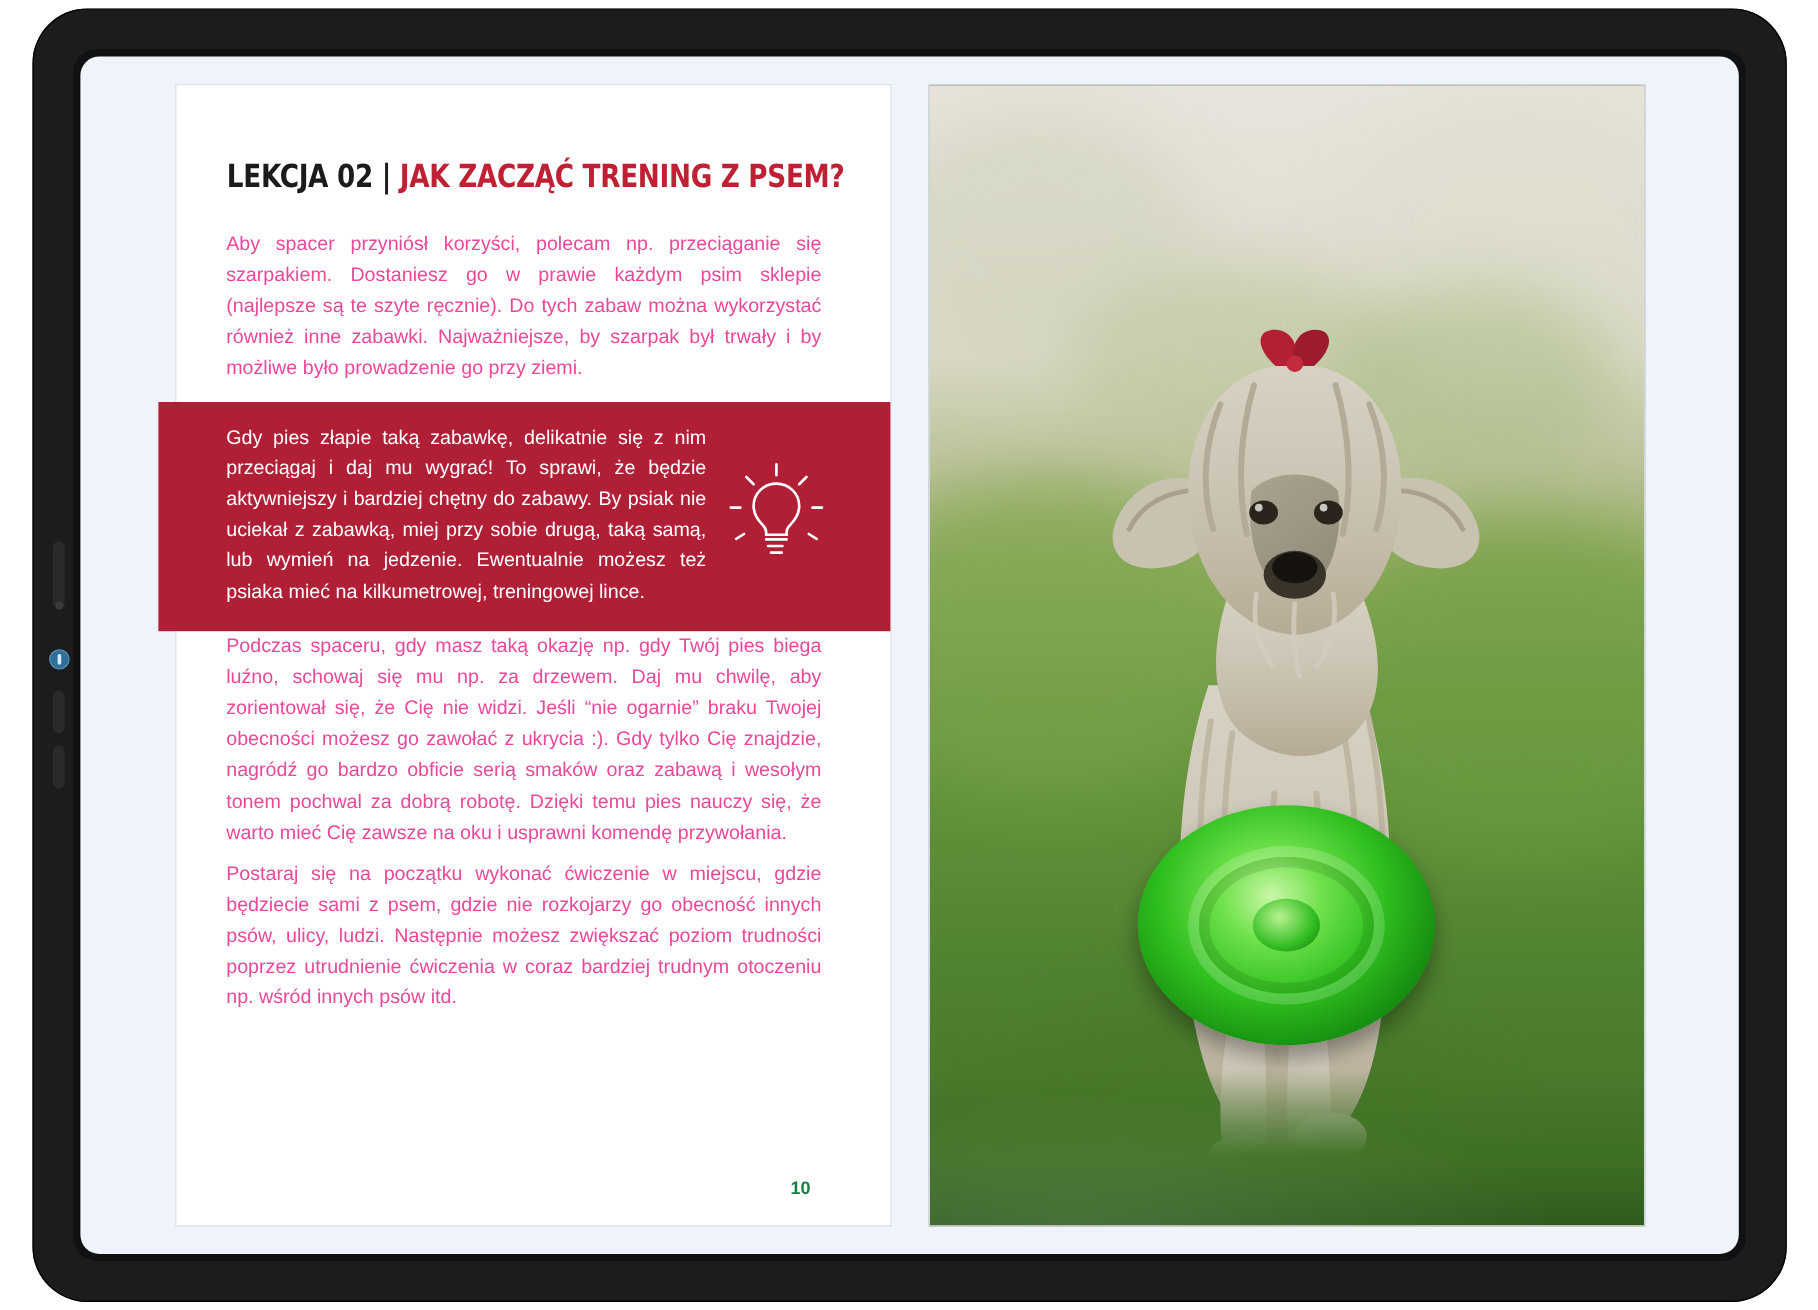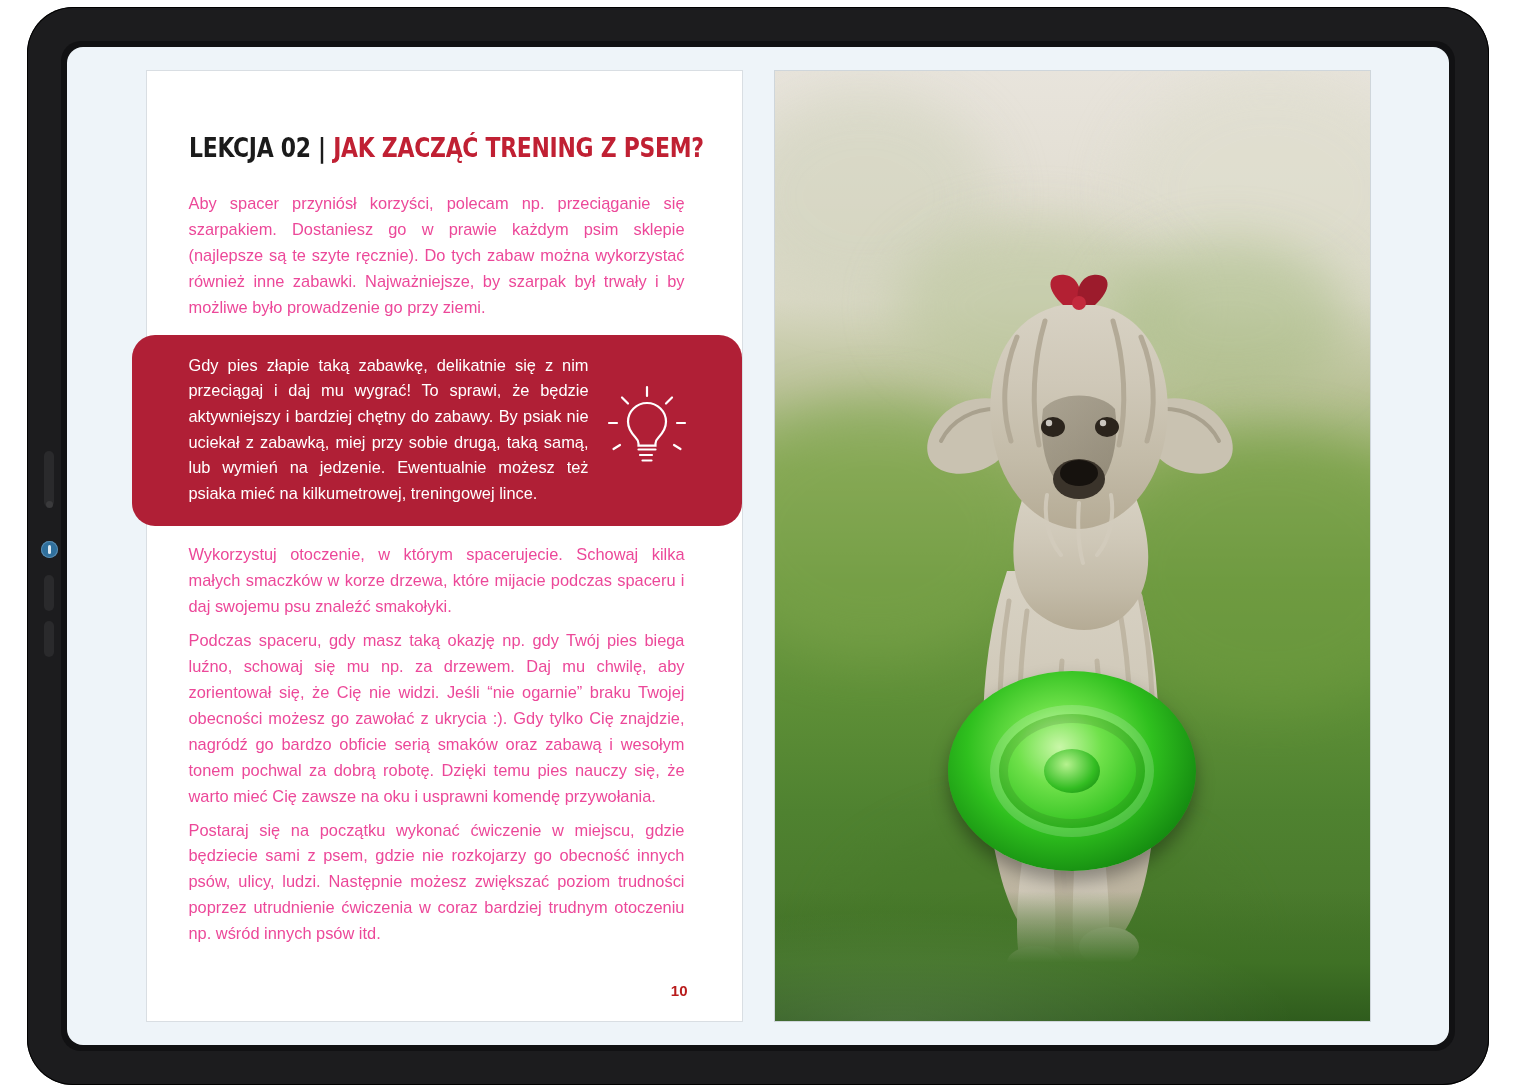--- a/index.html
+++ b/index.html
@@ -138,45 +138,44 @@
   }
   p.body + p.body { margin-top: 8px; }
 
   .tip {
     position: relative;
     margin: 14px -57px 0 -57px;
     background: #b01f36;
     color: #ffffff;
     padding: 18px 57px 20px 57px;
     min-height: 176px;
-    border-radius: 23px;
   }
   .tip p {
     font-size: 16.4px;
     line-height: 1.56;
     text-align: justify;
     width: 400px;
     color: #ffffff;
   }
   .bulb {
     position: absolute;
     right: 45px;
     top: 42px;
     width: 100px;
     height: 100px;
   }
   .after-tip { margin-top: 16px; }
 
   .page-number {
     position: absolute;
-    right: 54px;
+    right: 66px;
     bottom: 22px;
     font-size: 15px;
     font-weight: bold;
-    color: #b91c1c;
+    color: #15803d;
     font-family: "Liberation Sans", sans-serif;
   }
 
   
   .photo {
     position: absolute;
     inset: 0;
     overflow: hidden;
     background:
       linear-gradient(to bottom,
@@ -278,21 +277,20 @@
               <svg viewBox="0 0 100 100" width="100" height="100" aria-hidden="true">
                 <g fill="none" stroke="#ffffff" stroke-width="2.2" stroke-linecap="round">
                   <path d="M50 26c-10.5 0-19 8.3-19 18.6 0 7 3.8 12 7.3 15.6 2 2 3.2 4 3.2 6.3v2.1h17v-2.1c0-2.3 1.2-4.3 3.2-6.3C65.2 56.6 69 51.6 69 44.6 69 34.3 60.5 26 50 26z"></path>
                   <path d="M41.5 72.5h17M43 78h12M45.5 83.5h9"></path>
                   <path d="M50 10v9M25 20.5l6 6M75 20.5l-6 6M12 46h8M80 46h8M16.5 72l6.5-4M83.5 72L77 68"></path>
                 </g>
               </svg>
             </span>
           </div>
 
-          <p class="body after-tip">Wykorzystuj otoczenie, w którym spacerujecie. Schowaj kilka małych smaczków w korze drzewa, które mijacie podczas spaceru i daj swojemu psu znaleźć smakołyki.</p>
           <p class="body">Podczas spaceru, gdy masz taką okazję np. gdy Twój pies biega luźno, schowaj się mu np. za drzewem. Daj mu chwilę, aby zorientował się, że Cię nie widzi. Jeśli “nie ogarnie” braku Twojej obecności możesz go zawołać z ukrycia :). Gdy tylko Cię znajdzie, nagródź go bardzo obficie serią smaków oraz zabawą i wesołym tonem pochwal za dobrą robotę. Dzięki temu pies nauczy się, że warto mieć Cię zawsze na oku i usprawni komendę przywołania.</p>
           <p class="body">Postaraj się na początku wykonać ćwiczenie w miejscu, gdzie będziecie sami z psem, gdzie nie rozkojarzy go obecność innych psów, ulicy, ludzi. Następnie możesz zwiększać poziom trudności poprzez utrudnienie ćwiczenia w coraz bardziej trudnym otoczeniu np. wśród innych psów itd.</p>
 
           <div class="page-number">10</div>
         </div>
       </div>
 
       <div class="page page-right">
         <div class="photo">
           <div class="blur-blob bb1"></div>

